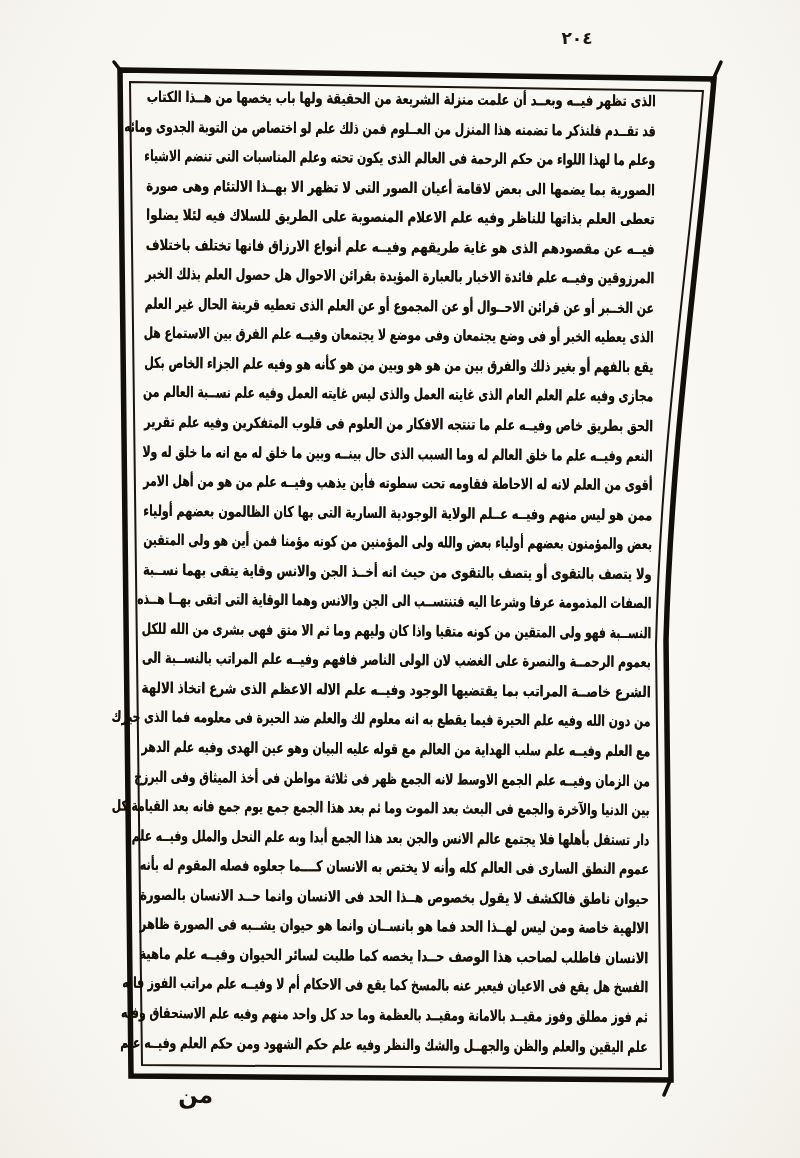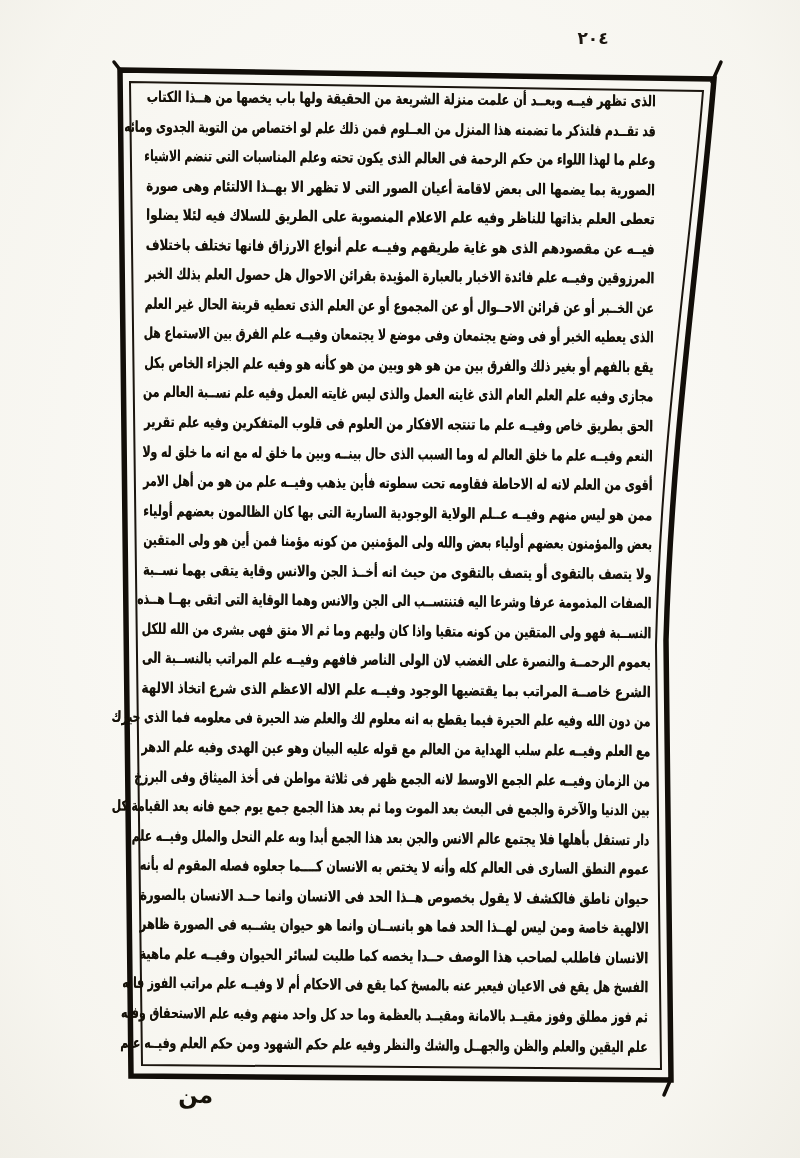--- a/index.html
+++ b/index.html
@@ -8,21 +8,21 @@
     background:#fbfaf5;
     font-family:"DejaVu Sans",sans-serif;
   }
   .scan{
     position:absolute;inset:0;
     background:
       radial-gradient(ellipse at 50% 45%, rgba(255,255,255,0.6) 0%, rgba(240,238,230,0.35) 80%, rgba(228,225,214,0.45) 100%),
       #faf9f4;
   }
   .page-number{
-    position:absolute;left:556px;top:28px;width:74px;
+    position:absolute;left:540px;top:28px;width:74px;
     text-align:center;font-size:17px;font-weight:bold;color:#1c1610;
     letter-spacing:3px;
   }
   .frame-svg{position:absolute;left:0;top:0;}
   .frame-outer{fill:none;stroke:#120e09;stroke-width:5.5;stroke-linejoin:miter;}
   .frame-inner{fill:none;stroke:#1b150e;stroke-width:2;stroke-linejoin:miter;}
   .frame-spur{fill:none;stroke:#120e09;stroke-width:3.5;stroke-linecap:round;}
   .text-block{
     position:absolute;left:147px;top:85px;width:509px;
     direction:rtl;color:#161209;

